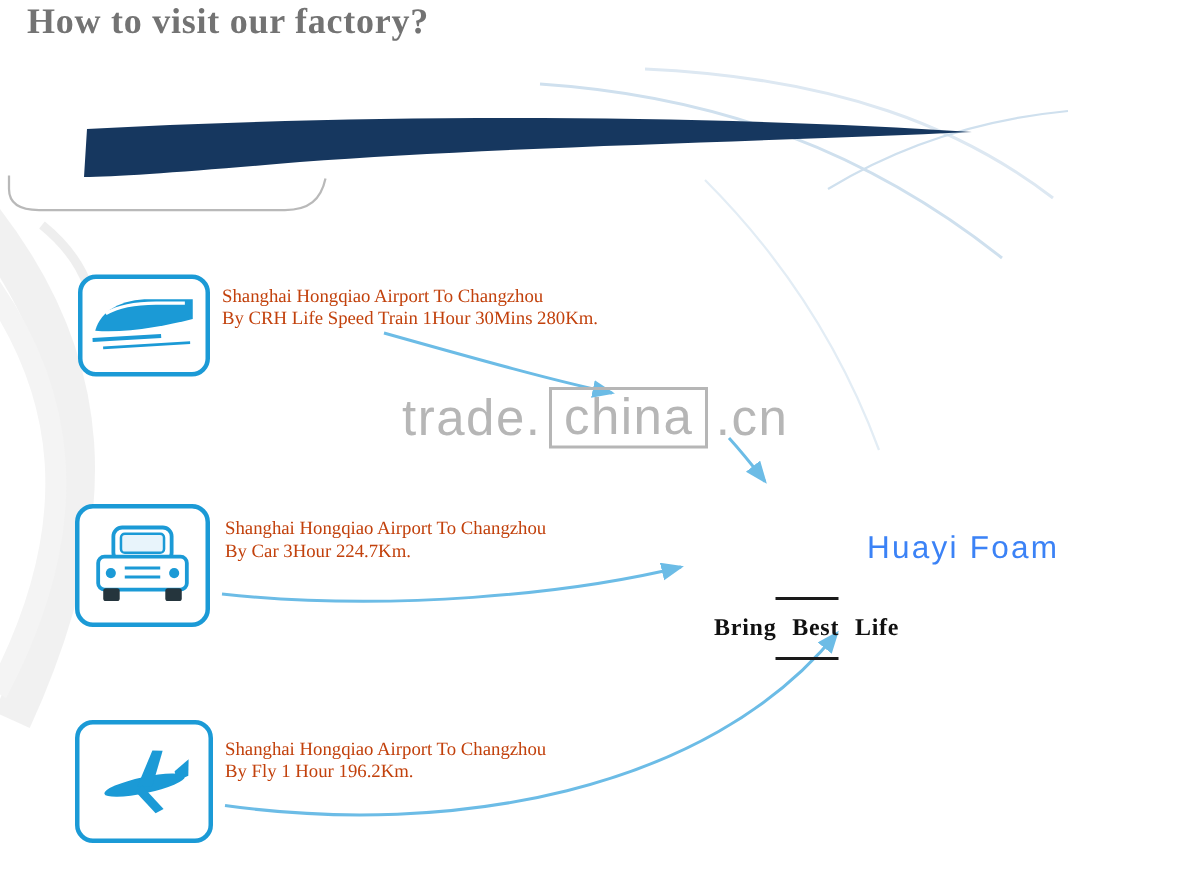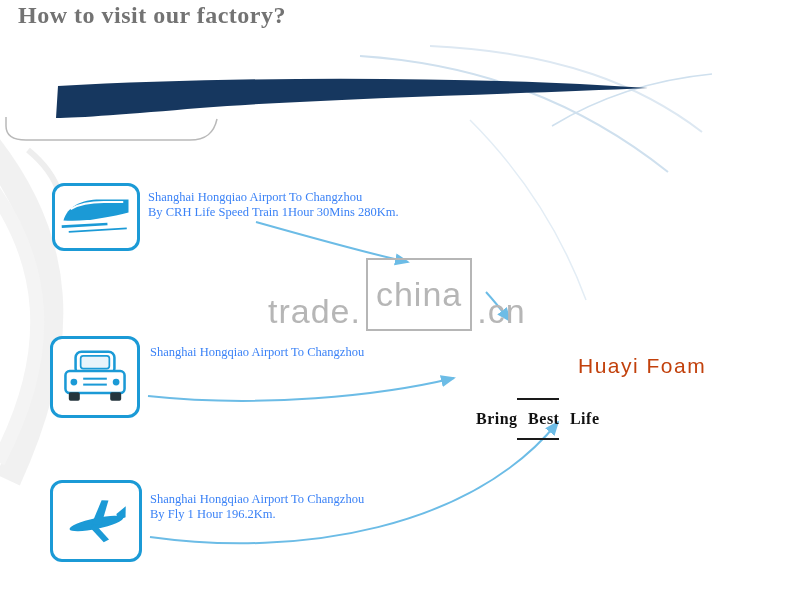--- a/index.html
+++ b/index.html
@@ -27,39 +27,39 @@
     border: 3px solid #1b9ad6; border-radius: 12px;
     background: #ffffff;
     display: flex; align-items: center; justify-content: center;
   }
   #box-train { left: 52px; top: 183px; width: 88px; height: 68px; }
   #box-car   { left: 50px; top: 336px; width: 90px; height: 82px; }
   #box-plane { left: 50px; top: 480px; width: 92px; height: 82px; }
   .route-text {
     position: absolute; z-index: 3;
     font-family: "Liberation Serif", serif;
-    font-size: 12.5px; color: #3b82f6; line-height: 15px;
+    font-size: 12.5px; color: #c2410c; line-height: 15px;
     white-space: nowrap;
   }
   #txt-train { left: 148px; top: 190px; }
   #txt-car   { left: 150px; top: 345px; }
   #txt-plane { left: 150px; top: 492px; }
   .watermark {
     position: absolute; left: 268px; top: 258px; z-index: 2;
     display: flex; align-items: flex-end;
     font-family: "Liberation Sans", sans-serif;
     font-size: 34px; color: #b6b6b6; letter-spacing: 1px;
   }
   .watermark .boxed {
-    border: 2px solid #b6b6b6; padding: 16px 8px; margin: 0 5px;
+    border: 2px solid #b6b6b6; padding: 0 8px; margin: 0 5px;
     line-height: 1.1;
   }
   .brand-name {
     position: absolute; left: 578px; top: 354px; z-index: 3;
-    font-size: 21px; color: #c2410c; letter-spacing: 1.5px; text-align: center;
+    font-size: 21px; color: #3b82f6; letter-spacing: 1.5px; text-align: center;
   }
   .tagline {
     position: absolute; left: 476px; top: 398px; z-index: 3;
     display: flex; align-items: center; gap: 10px; flex-direction: column;
   }
   .tagline .dash {
     width: 42px; height: 0; border-top: 2px solid #1a1a1a;
   }
   .tagline .text {
     font-family: "Liberation Serif", serif;
@@ -132,20 +132,21 @@
       <line x1="31" y1="41" x2="59" y2="41" stroke="#1b9ad6" stroke-width="2.4"></line>
       <line x1="31" y1="48" x2="59" y2="48" stroke="#1b9ad6" stroke-width="2.4"></line>
       <circle cx="20" cy="45" r="4" fill="#1b9ad6"></circle>
       <circle cx="70" cy="45" r="4" fill="#1b9ad6"></circle>
       <rect x="14" y="57" width="13" height="10" rx="2" fill="#25353d"></rect>
       <rect x="63" y="57" width="13" height="10" rx="2" fill="#25353d"></rect>
     </svg>
   </div>
   <div class="route-text" id="txt-car">
     <div>Shanghai Hongqiao Airport To Changzhou</div>
+    <div>By Car 3Hour 224.7Km.</div>
   </div>
 
   <div class="icon-box" id="box-plane">
     <svg width="78" height="68" viewBox="0 0 92 82">
       <g fill="#1b9ad6" transform="rotate(-12 46 42)">
         <ellipse cx="46" cy="44" rx="33" ry="6.5"></ellipse>
         <polygon points="40,44 58,18 66,20 52,46"></polygon>
         <polygon points="44,44 57,66 50,68 38,48"></polygon>
         <polygon points="72,38 85,31 82,44 72,46"></polygon>
       </g>

